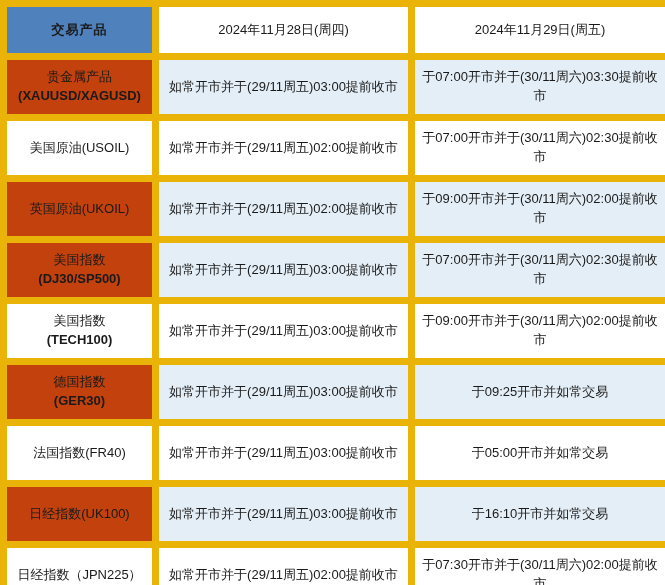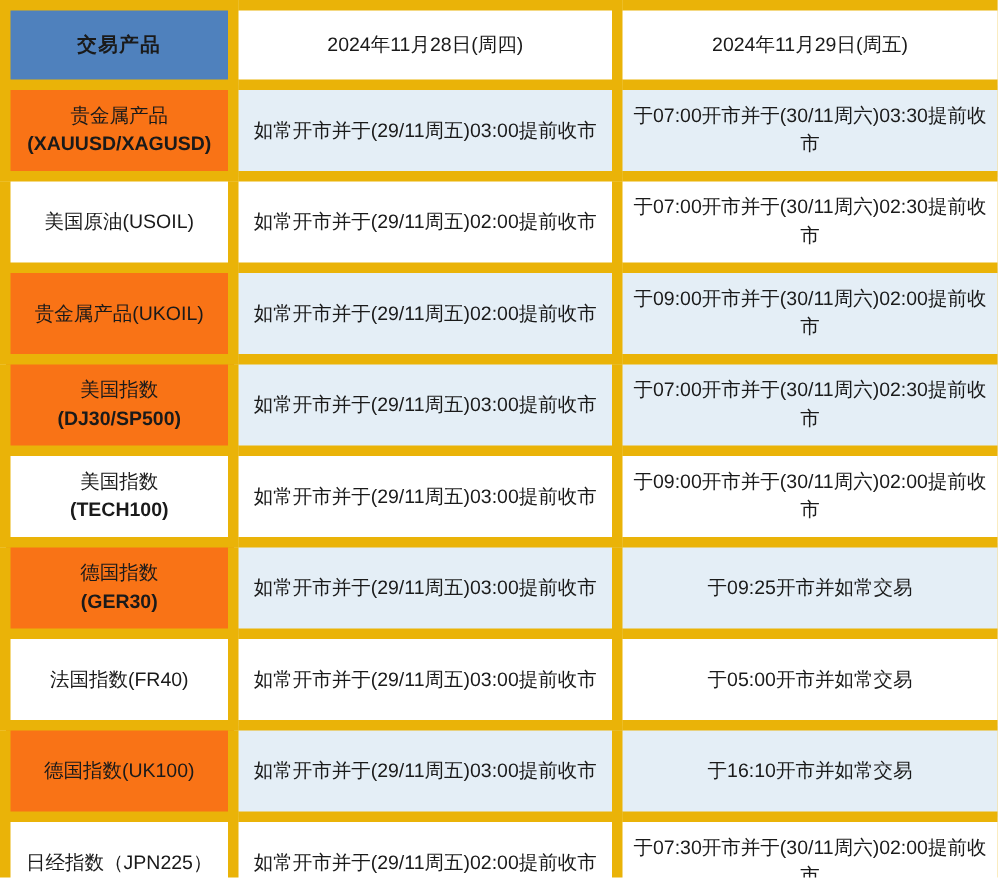--- a/index.html
+++ b/index.html
@@ -61,21 +61,21 @@
     font-weight: bold;
   }
 
   
   td.detail {
     font-size: 13px;
     line-height: 1.55;
   }
 
   
-  tr.tint td { background: #f97316; }
+  tr.tint td { background: #c2410c; }
   tr.plain td { background: #ffffff; }
   tr.tint td.detail { background: #e4eef6; }
   tr.plain td.detail { background: #ffffff; }
 
   
   tr.row td { height: 46px; }
 </style>
 </head>
 <body>
 
@@ -107,21 +107,21 @@
       <td class="product">
         <span>美国原油(USOIL)</span>
         <span class="line2"></span>
       </td>
       <td class="detail">如常开市并于(29/11周五)02:00提前收市</td>
       <td class="detail">于07:00开市并于(30/11周六)02:30提前收市</td>
     </tr>
 
     <tr class="row tint">
       <td class="product">
-        <span>贵金属产品(UKOIL)</span>
+        <span>英国原油(UKOIL)</span>
         <span class="line2"></span>
       </td>
       <td class="detail">如常开市并于(29/11周五)02:00提前收市</td>
       <td class="detail">于09:00开市并于(30/11周六)02:00提前收市</td>
     </tr>
 
 
     <tr class="row tint">
       <td class="product">
         <span>美国指数</span>
@@ -153,21 +153,21 @@
       <td class="product">
         <span>法国指数(FR40)</span>
         <span class="line2"></span>
       </td>
       <td class="detail">如常开市并于(29/11周五)03:00提前收市</td>
       <td class="detail">于05:00开市并如常交易</td>
     </tr>
 
     <tr class="row tint">
       <td class="product">
-        <span>德国指数(UK100)</span>
+        <span>日经指数(UK100)</span>
         <span class="line2"></span>
       </td>
       <td class="detail">如常开市并于(29/11周五)03:00提前收市</td>
       <td class="detail">于16:10开市并如常交易</td>
     </tr>
 
     <tr class="row plain">
       <td class="product">
         <span>日经指数（JPN225）</span>
         <span class="line2"></span>

